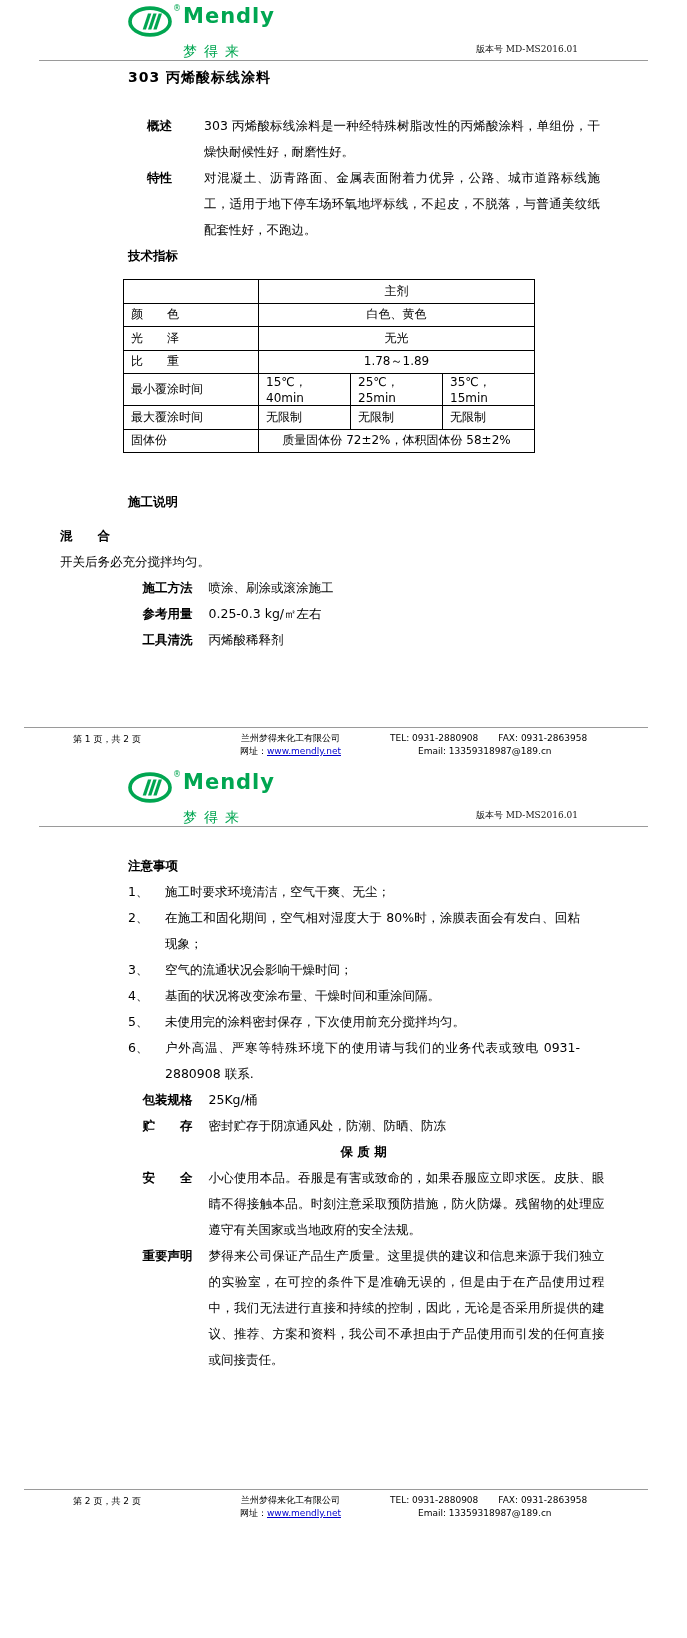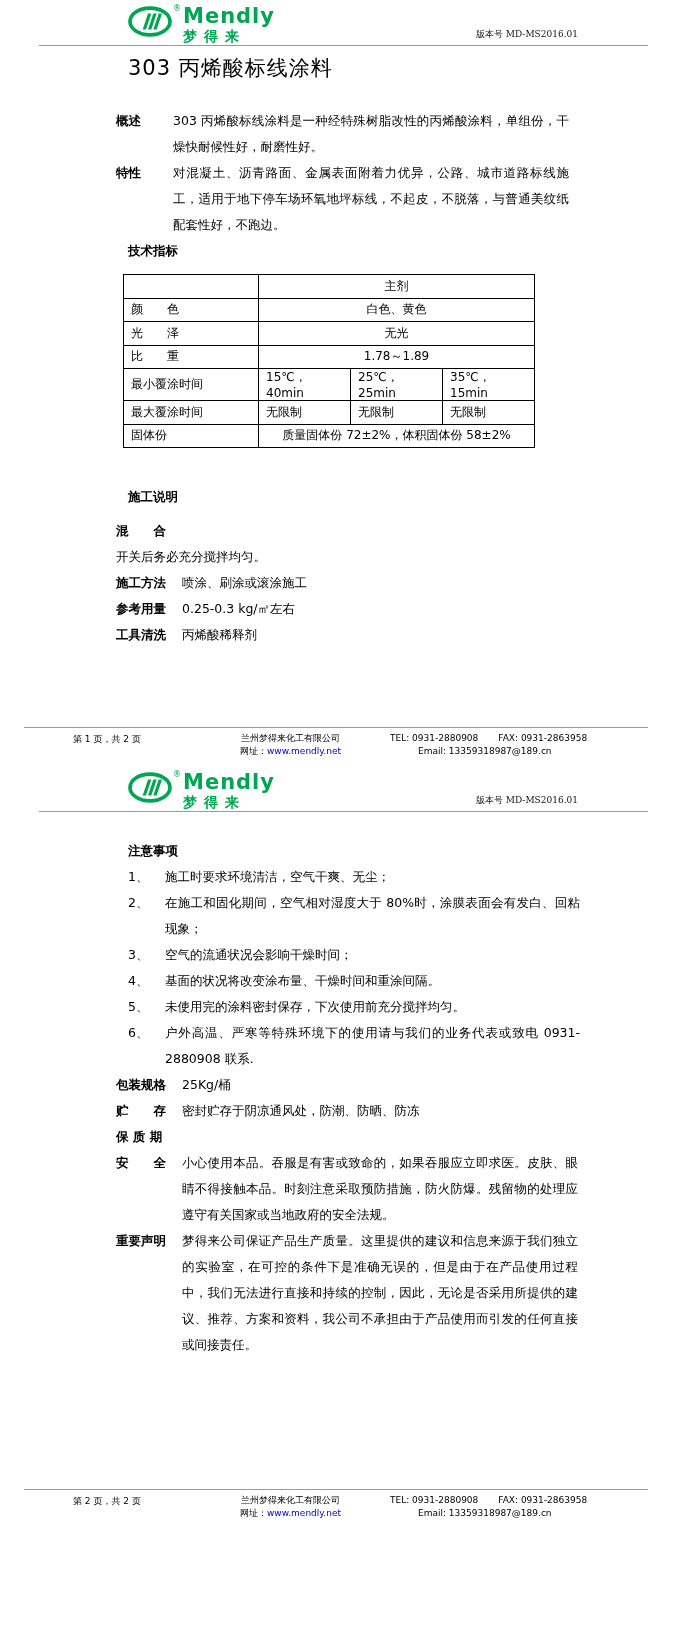--- a/index.html
+++ b/index.html
@@ -16,27 +16,27 @@
   
   .hdr { margin: 0 39px; padding: 6px 70px 2px 89px;
          border-bottom: 1px solid #9a9a9a;
          display: flex; justify-content: space-between; align-items: flex-end; }
   .hdr-2 { padding-top: 14px; }
   .logo { display: flex; align-items: flex-start; }
   .logo-oval { display: block; }
   .logo-reg { color: #00a651; font-size: 8px; margin: -2px 2px 0 1px; }
   .logo-texts { display: flex; flex-direction: column; line-height: 1; }
   .logo-en { color: #00a651; font-weight: bold; font-size: 21px; letter-spacing: 1px; }
-  .logo-cn { color: #00a651; font-weight: bold; font-size: 14px; letter-spacing: 7px; margin-top: 2px; }
+  .logo-cn { color: #00a651; font-weight: normal; font-size: 14px; letter-spacing: 7px; margin-top: 17px; }
   .version { font-size: 9px; color: #111; margin-bottom: 2px; font-family: "DejaVu Serif", "Liberation Serif", serif; }
 
-  .title { margin: 8px 0 0 128px; font-size: 21px; font-weight: normal; letter-spacing: 1px; }
-
-  
-  .row { display: flex; margin-left: 116px; line-height: 26px; }
+  .title { margin: 8px 0 0 128px; font-size: 14px; font-weight: bold; letter-spacing: 1px; }
+
+  
+  .row { display: flex; margin-left: 60px; line-height: 26px; justify-content: center; }
   .row .lbl { flex: none; font-weight: bold; }
   .lbl-57 { width: 57px; }
   .lbl-66 { width: 66px; }
   .row .txt { width: 396px; text-align: justify; }
   .mt-26 { margin-top: 26px; }
   .mt-8 { margin-top: 8px; flex-direction: column; }
   .h2 { margin-left: 128px; font-weight: bold; line-height: 26px; }
 
   
   table.tech { border-collapse: collapse; margin: 10px 0 0 123px; width: 412px; font-size: 12px; }
@@ -56,21 +56,21 @@
   .footer { position: absolute; left: 24px; right: 39px;
             border-top: 1px solid #9a9a9a; padding-top: 4px;
             font-size: 9px; display: flex; line-height: 13px; }
   .footer-1 { top: 727px; }
   .footer-2 { top: 731px; }
   .f-page { flex: none; margin-left: 49px; width: 130px; padding-top: 1px; }
   .f-mid { flex: none; width: 175px; display: flex; flex-direction: column; align-items: center; }
   .f-right { flex: 1; display: flex; flex-direction: column; }
   .f-row1 { display: flex; gap: 20px; padding-left: 12px; }
   .f-row2 { padding-left: 40px; }
-  .link { color: #0000cc; cursor: pointer; }
+  .link { color: #0000cc; text-decoration: underline; cursor: pointer; }
 </style>
 </head>
 <body>
 
 <div class="page page-1">
 
   <div class="hdr">
     <div class="logo">
       <svg class="logo-oval" viewBox="0 0 66 46" width="44" height="31">
         <ellipse cx="33" cy="23" rx="30" ry="20" fill="none" stroke-width="5.5" stroke="#00a651"></ellipse>

